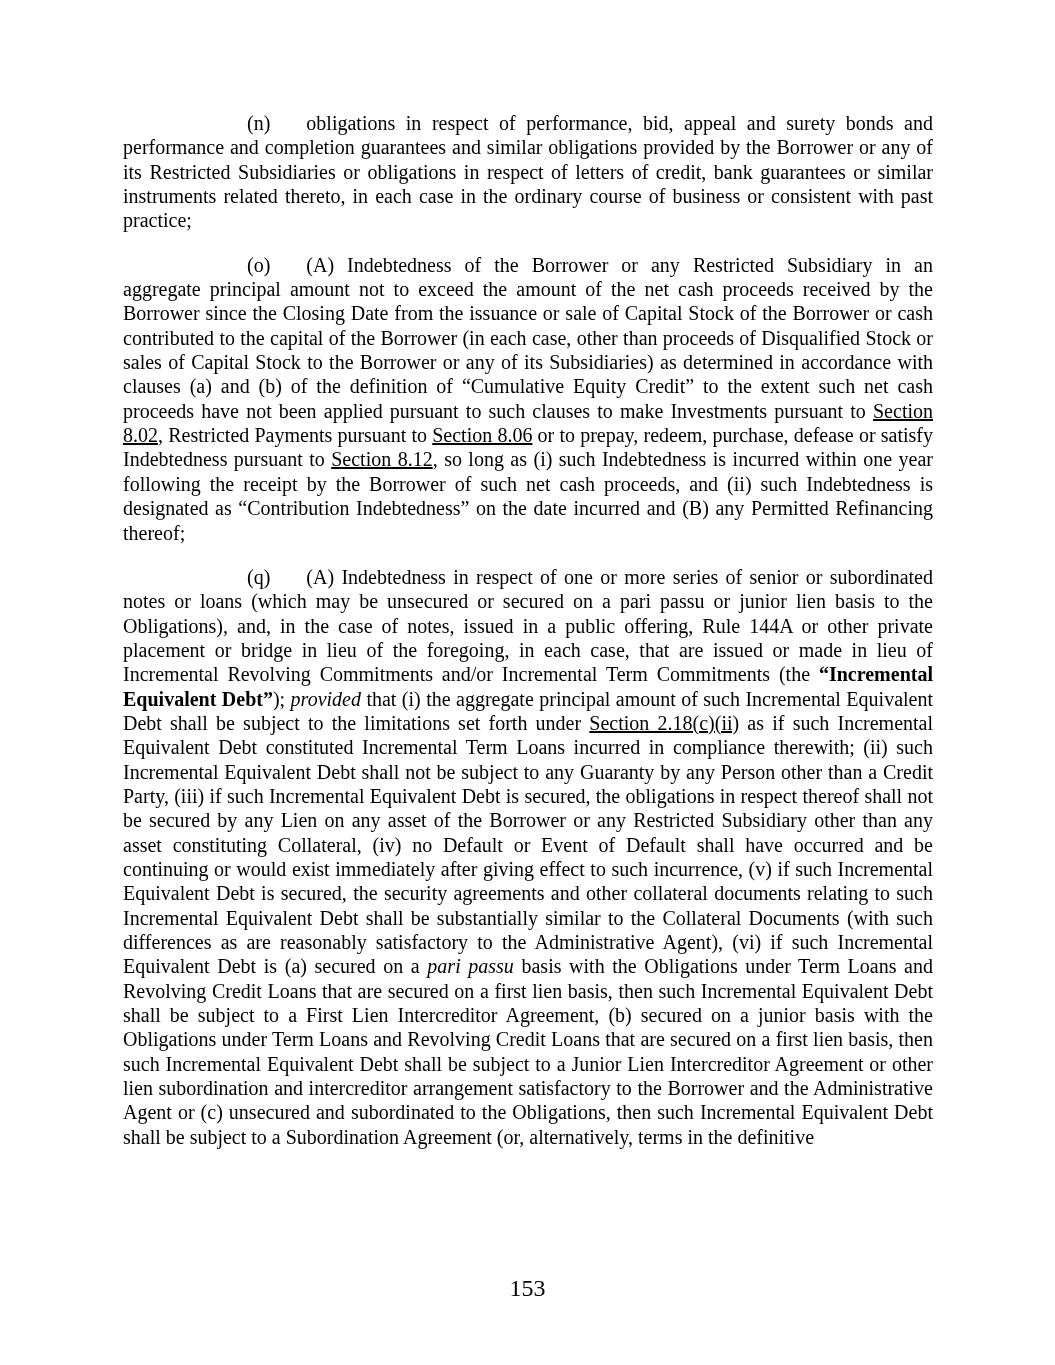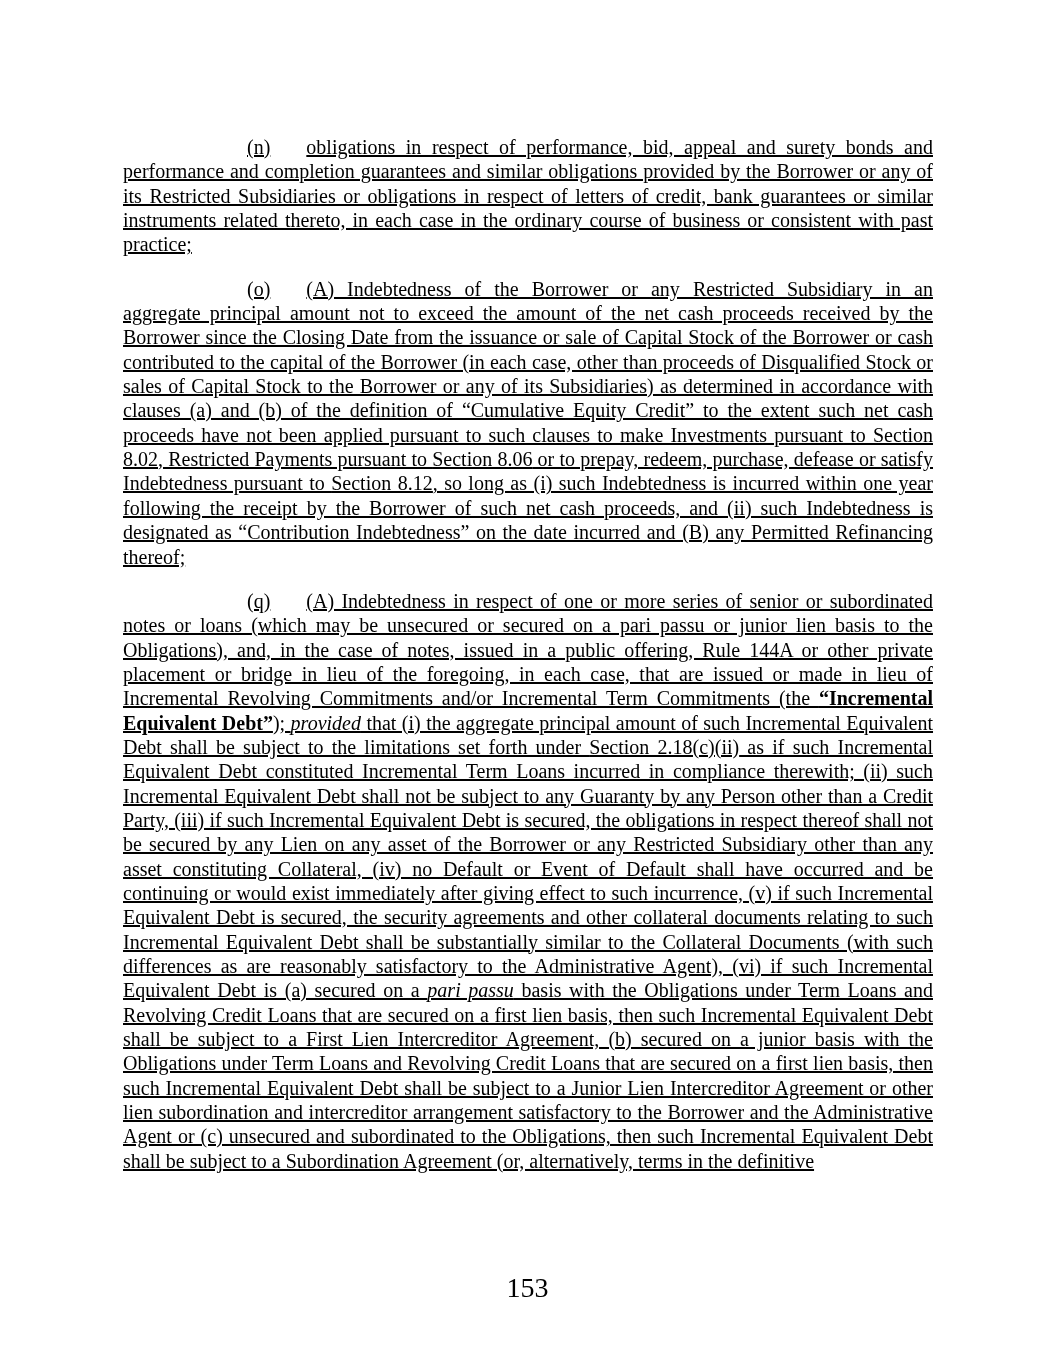--- a/index.html
+++ b/index.html
@@ -12,23 +12,22 @@
     width: 1055px;
     height: 1365px;
     background: #ffffff;
     overflow: hidden;
     font-family: "Liberation Serif", serif;
     color: #000000;
   }
   .content {
     position: absolute;
     left: 123px;
-    top: 135px;
+    top: 111px;
     width: 810px;
-    text-decoration: underline;
   }
   .para {
     margin: 0 0 20px 0;
     font-size: 20px;
     line-height: 24.35px;
     text-align: justify;
     text-indent: 124px;
     color: #000000;
   }
   .ptab {
@@ -43,21 +42,21 @@
   }
   .para i {
     font-style: italic;
   }
   .pageno {
     position: absolute;
     top: 1276px;
     left: 0;
     width: 1055px;
     text-align: center;
-    font-size: 28px;
+    font-size: 24px;
     line-height: 24px;
     color: #000000;
   }
 </style>
 </head>
 <body>
 
 <div class="page">
   <div class="content">
     <div>

